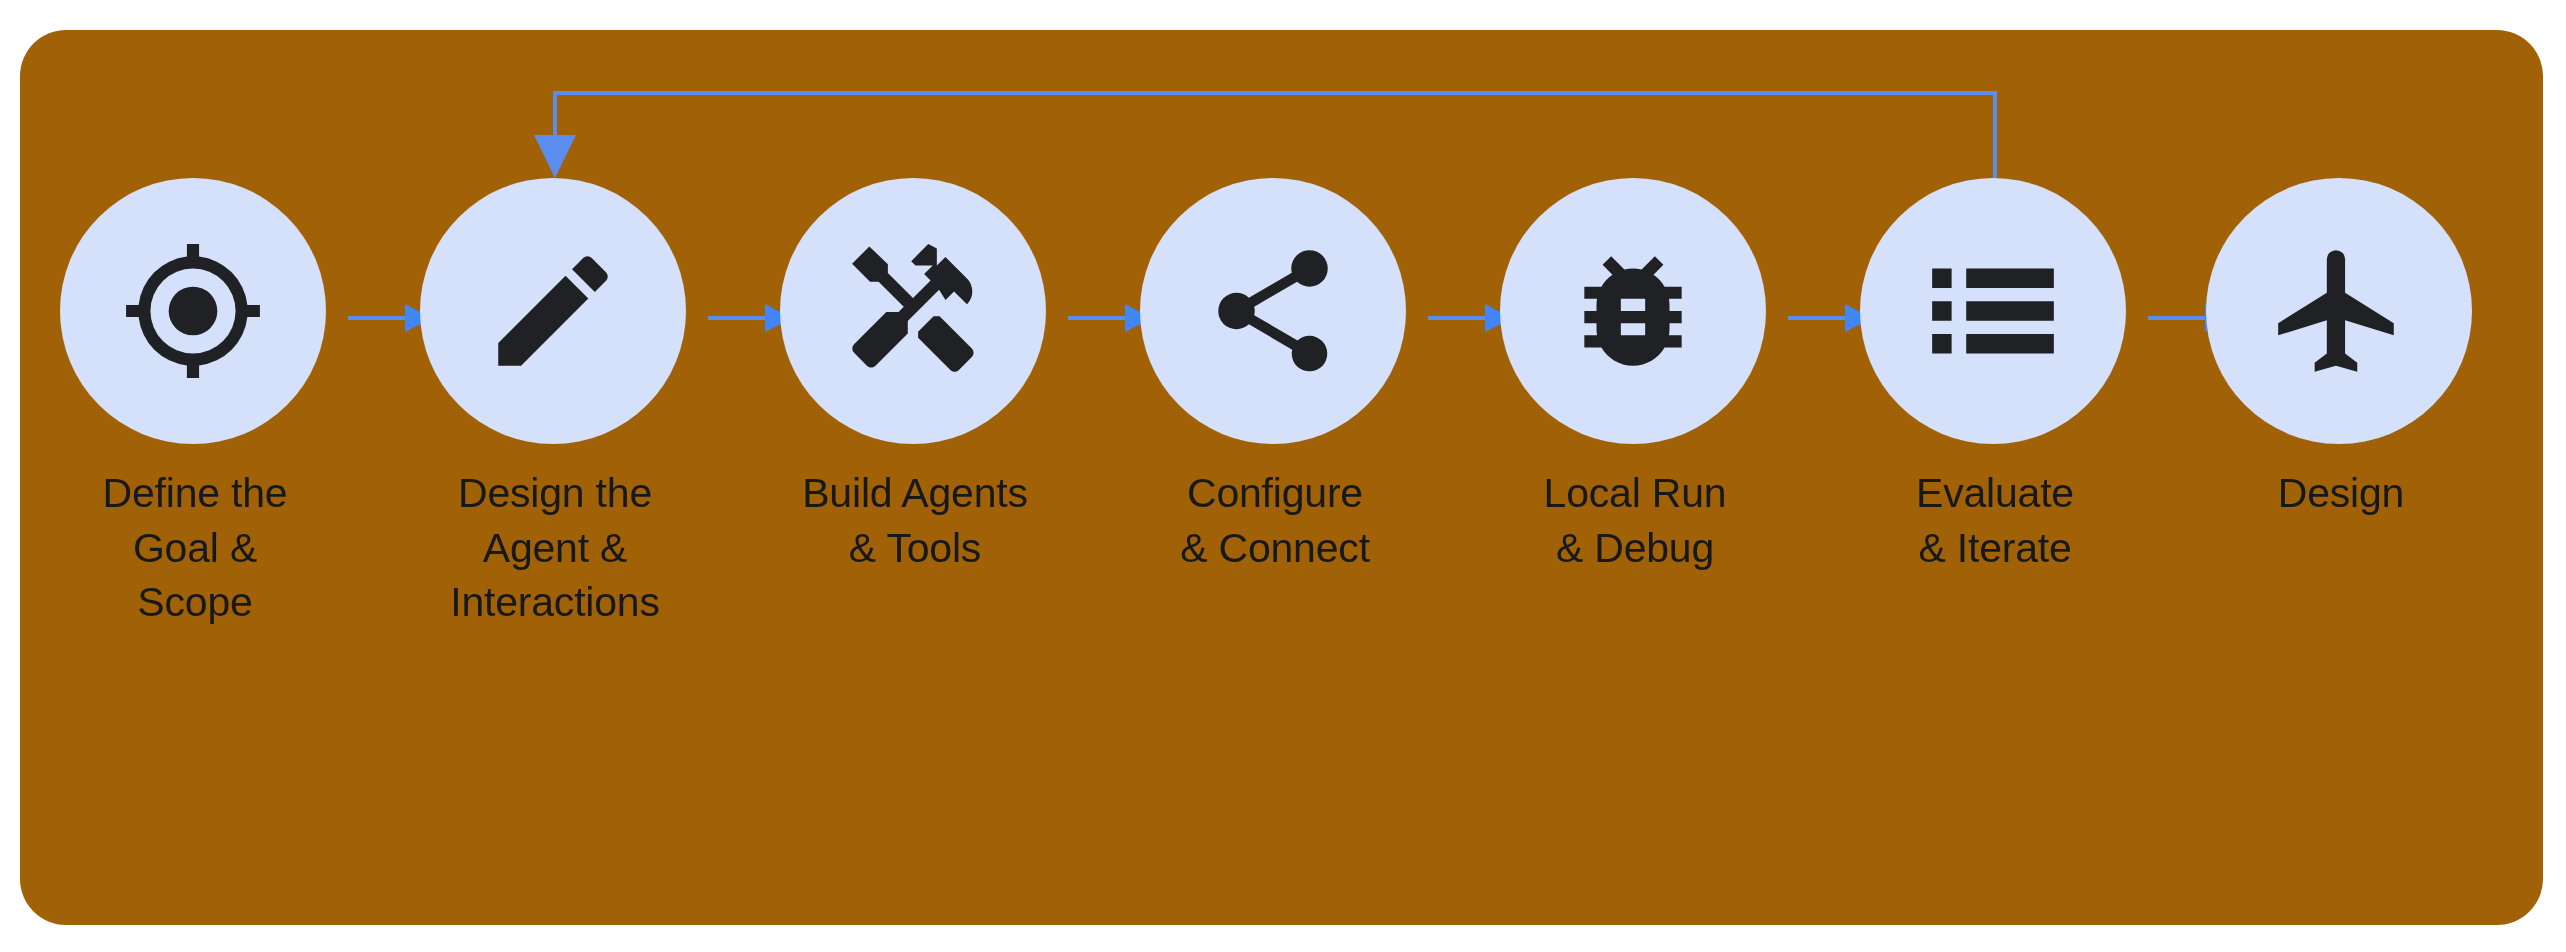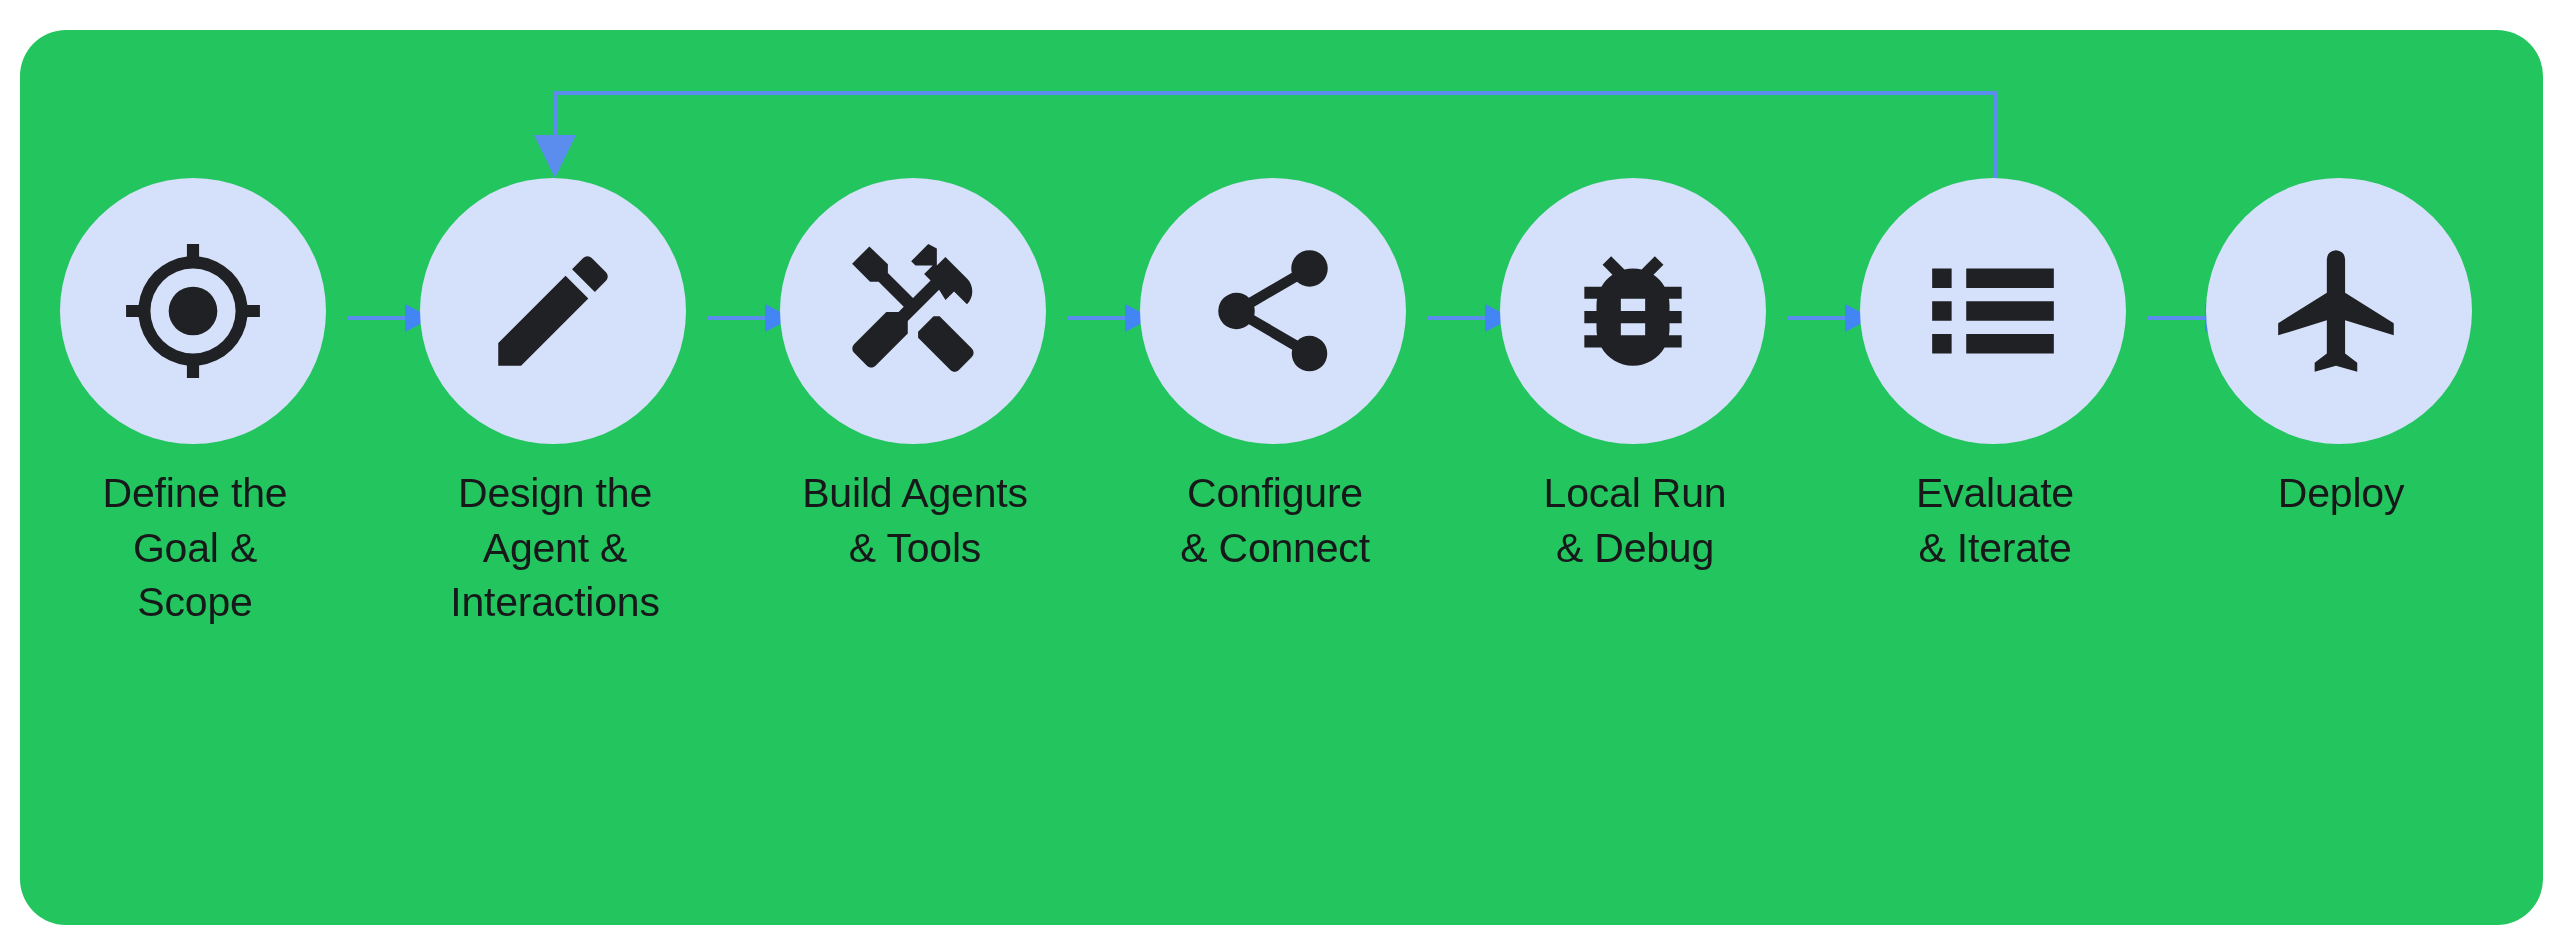--- a/index.html
+++ b/index.html
@@ -13,21 +13,21 @@
     font-family: "Liberation Sans", sans-serif;
     overflow: hidden;
   }
 
   #workflow-panel {
     position: absolute;
     left: 20px;
     top: 30px;
     width: 2523px;
     height: 895px;
-    background: #22c55e;
+    background: #a16207;
     border-radius: 46px;
   }
 
   
   .stage {
     position: absolute;
     top: 0;
     width: 270px;
     margin-left: -135px;
   }
@@ -206,16 +206,16 @@
     <div class="shaft" style="width:57px;"></div>
     <div class="head" style="left:57px;"></div>
   </div>
 
   <div class="stage" style="left:2321px;">
     <div class="stage-circle">
       <svg viewBox="0 0 24 24">
         <path d="M21 16v-2l-8-5V3.5a1.5 1.5 0 0 0-3 0V9l-8 5v2l8-2.5V19l-2 1.5V22l3.5-1 3.5 1v-1.5L13 19v-5.5l8 2.5z"></path>
       </svg>
     </div>
-    <div class="stage-label">Deploy</div>
+    <div class="stage-label">Design</div>
   </div>
 
 </div>
 
 </body></html>

